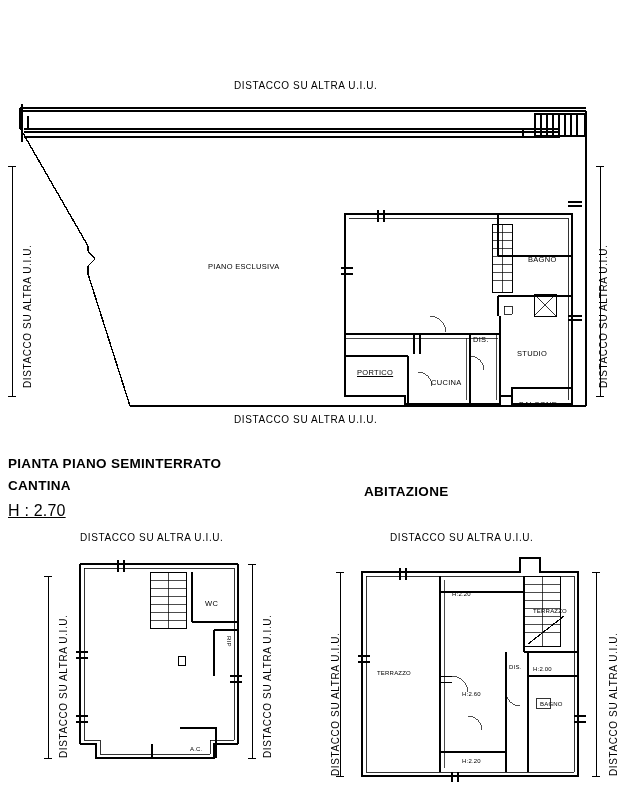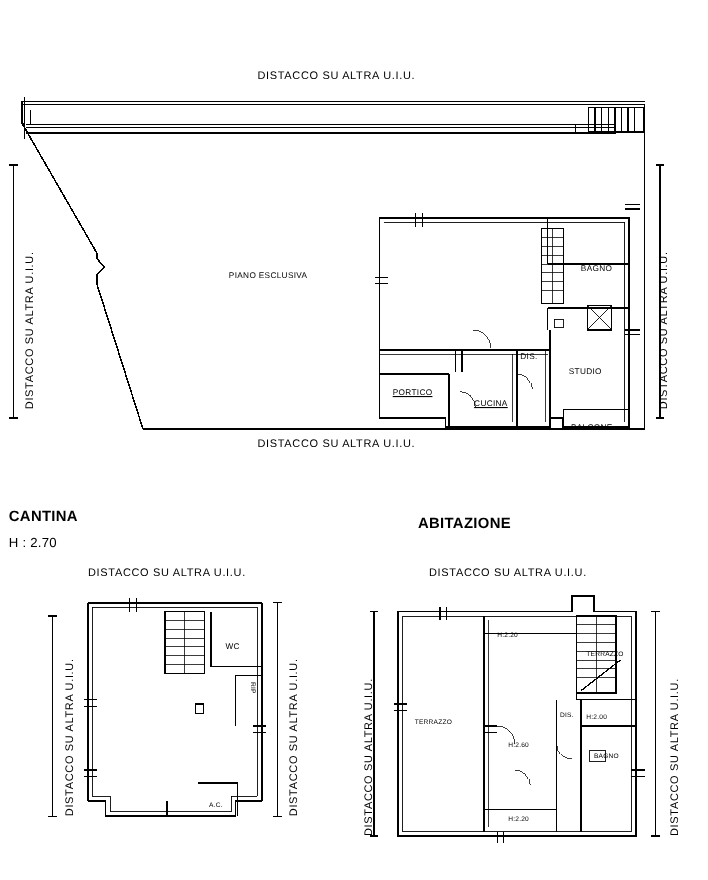--- a/index.html
+++ b/index.html
@@ -10,21 +10,21 @@
   body {
     width: 644px;
     height: 800px;
     position: relative;
     font-family: "Liberation Sans", sans-serif;
     color: #000000;
     overflow: hidden;
   }
   #sheet {
     position: absolute;
-    left: 0; top: 0;
+    left: 0; top: 16px;
     width: 644px;
     height: 616px;
   }
   svg.plan {
     position: absolute;
     left: 0; top: 0;
     width: 644px;
     height: 800px;
   }
   .lbl {
@@ -273,28 +273,29 @@
   <div class="lbl lbl-distacco" style="left:234px; top:398px;">DISTACCO SU ALTRA U.I.U.</div>
 
   <div class="lbl lbl-distacco rot-ccw" style="left:22px; top:372px;">DISTACCO SU ALTRA U.I.U.</div>
 
   <div class="lbl lbl-distacco rot-ccw" style="left:598px; top:372px;">DISTACCO SU ALTRA U.I.U.</div>
 
   <div class="lbl lbl-room" style="left:208px; top:246px;">PIANO ESCLUSIVA</div>
   <div class="lbl lbl-room" style="left:528px; top:239px;">BAGNO</div>
   <div class="lbl lbl-room" style="left:517px; top:333px;">STUDIO</div>
   <div class="lbl lbl-room" style="left:473px; top:319px;">DIS.</div>
-  <div class="lbl lbl-room" style="left:431px; top:362px;text-decoration:underline;">CUCINA</div>
+  <div class="lbl lbl-room" style="left:431px; top:362px;">CUCINA</div>
   <div class="lbl lbl-room" style="left:357px; top:352px;text-decoration:underline;">PORTICO</div>
   <div class="lbl lbl-room" style="left:519px; top:384px;">BALCONE</div>
 
+  <div class="lbl lbl-title" style="left:8px; top:440px;">PIANTA PIANO SEMINTERRATO</div>
   <div class="lbl lbl-title" style="left:8px; top:462px;">CANTINA</div>
-  <div class="lbl" style="left:8px; top:486px; font-size:12px;">H : 2.70</div>
-
-  <div class="lbl lbl-title" style="left:364px; top:468px;margin-left:16px;">ABITAZIONE</div>
+  <div class="lbl" style="left:8px; top:486px; font-size:16px;text-decoration:underline;">H : 2.70</div>
+
+  <div class="lbl lbl-title" style="left:364px; top:468px;">ABITAZIONE</div>
 
   <div class="lbl lbl-distacco" style="left:80px; top:516px;">DISTACCO SU ALTRA U.I.U.</div>
   <div class="lbl lbl-distacco rot-ccw" style="left:58px; top:742px;">DISTACCO SU ALTRA U.I.U.</div>
   <div class="lbl lbl-distacco rot-ccw" style="left:262px; top:742px;">DISTACCO SU ALTRA U.I.U.</div>
 
   <div class="lbl lbl-room" style="left:205px; top:583px;">WC</div>
   <div class="lbl lbl-room-sm rot-cw" style="left:232px; top:620px;">RIP</div>
   <div class="lbl lbl-room-sm" style="left:190px; top:730px;">A.C.</div>
 
   <div class="lbl lbl-distacco" style="left:390px; top:516px;">DISTACCO SU ALTRA U.I.U.</div>

